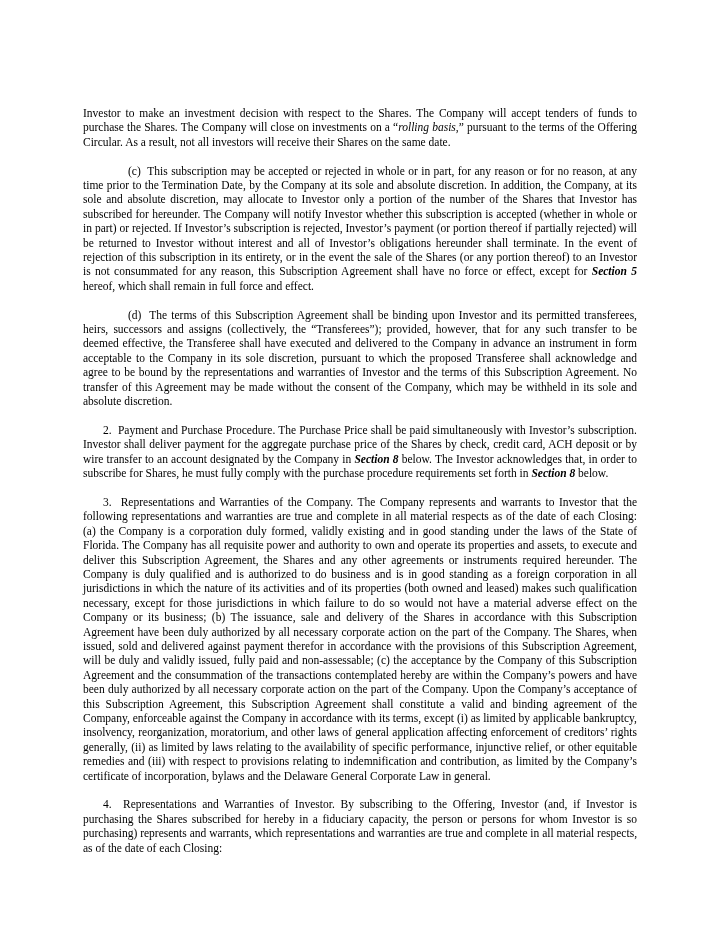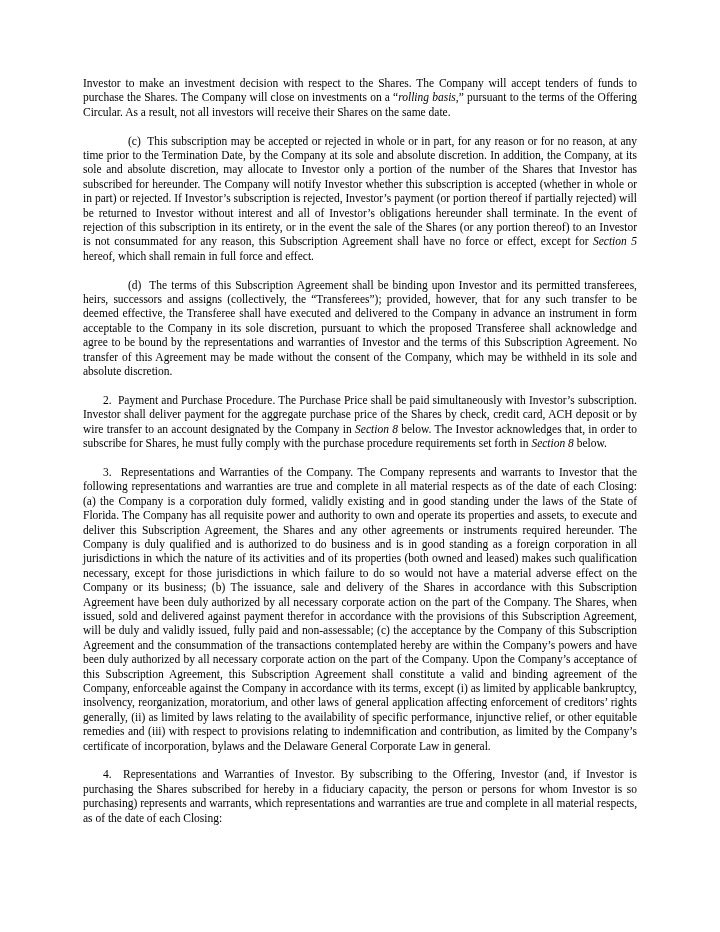--- a/index.html
+++ b/index.html
@@ -12,33 +12,33 @@
     height: 932px;
     background: #ffffff;
     color: #000000;
     box-sizing: border-box;
     padding: 76px 83px 0 83px;
     font-family: "Liberation Serif", "DejaVu Serif", serif;
     font-size: 11.5px;
     line-height: 14.4px;
     overflow: hidden;
   }
-  .doc-body { width: 100%; }
+  .doc-body { width: 100%; margin-top: 30px; }
   .para {
     margin: 0 0 14.4px 0;
     text-align: justify;
     text-justify: inter-word;
   }
   .indent-none    { text-indent: 0; }
   .indent-half    { text-indent: 45px; }
   .indent-quarter { text-indent: 20px; }
   .run.normal     { font-weight: normal; font-style: normal; }
   .run.bold       { font-weight: normal; }
   .run.italic     { font-style: italic; }
-  .run.bolditalic { font-weight: normal; font-style: italic; }
+  .run.bolditalic { font-weight: bold; font-style: italic; }
 </style>
 </head>
 <body>
 
 <div class="page">
   <div class="doc-body" id="doc-body">
       <p class="para indent-none"><span class="run normal">Investor to make an investment decision with respect to the Shares. The Company will accept tenders of funds to purchase the Shares. The Company will close on investments on a “</span><span class="run italic">rolling basis</span><span class="run normal">,” pursuant to the terms of the Offering Circular. As a result, not all investors will receive their Shares on the same date.</span></p>
       <p class="para indent-half"><span class="run normal">(c)&nbsp; This subscription may be accepted or rejected in whole or in part, for any reason or for no reason, at any time prior to the Termination Date, by the Company at its sole and absolute discretion. In addition, the Company, at its sole and absolute discretion, may allocate to Investor only a portion of the number of the Shares that Investor has subscribed for hereunder. The Company will notify Investor whether this subscription is accepted (whether in whole or in part) or rejected. If Investor’s subscription is rejected, Investor’s payment (or portion thereof if partially rejected) will be returned to Investor without interest and all of Investor’s obligations hereunder shall terminate. In the event of rejection of this subscription in its entirety, or in the event the sale of the Shares (or any portion thereof) to an Investor is not consummated for any reason, this Subscription Agreement shall have no force or effect, except for </span><span class="run bolditalic">Section 5</span><span class="run normal"> hereof, which shall remain in full force and effect.</span></p>
       <p class="para indent-half"><span class="run normal">(d)&nbsp; The terms of this Subscription Agreement shall be binding upon Investor and its permitted transferees, heirs, successors and assigns (collectively, the “</span><span class="run bold">Transferees</span><span class="run normal">”); provided, however, that for any such transfer to be deemed effective, the Transferee shall have executed and delivered to the Company in advance an instrument in form acceptable to the Company in its sole discretion, pursuant to which the proposed Transferee shall acknowledge and agree to be bound by the representations and warranties of Investor and the terms of this Subscription Agreement. No transfer of this Agreement may be made without the consent of the Company, which may be withheld in its sole and absolute discretion.</span></p>
       <p class="para indent-quarter"><span class="run bold">2.&nbsp; Payment and Purchase Procedure</span><span class="run normal">. The Purchase Price shall be paid simultaneously with Investor’s subscription. Investor shall deliver payment for the aggregate purchase price of the Shares by check, credit card, ACH deposit or by wire transfer to an account designated by the Company in </span><span class="run bolditalic">Section 8</span><span class="run normal"> below. The Investor acknowledges that, in order to subscribe for Shares, he must fully comply with the purchase procedure requirements set forth in </span><span class="run bolditalic">Section 8</span><span class="run normal"> below.</span></p>

